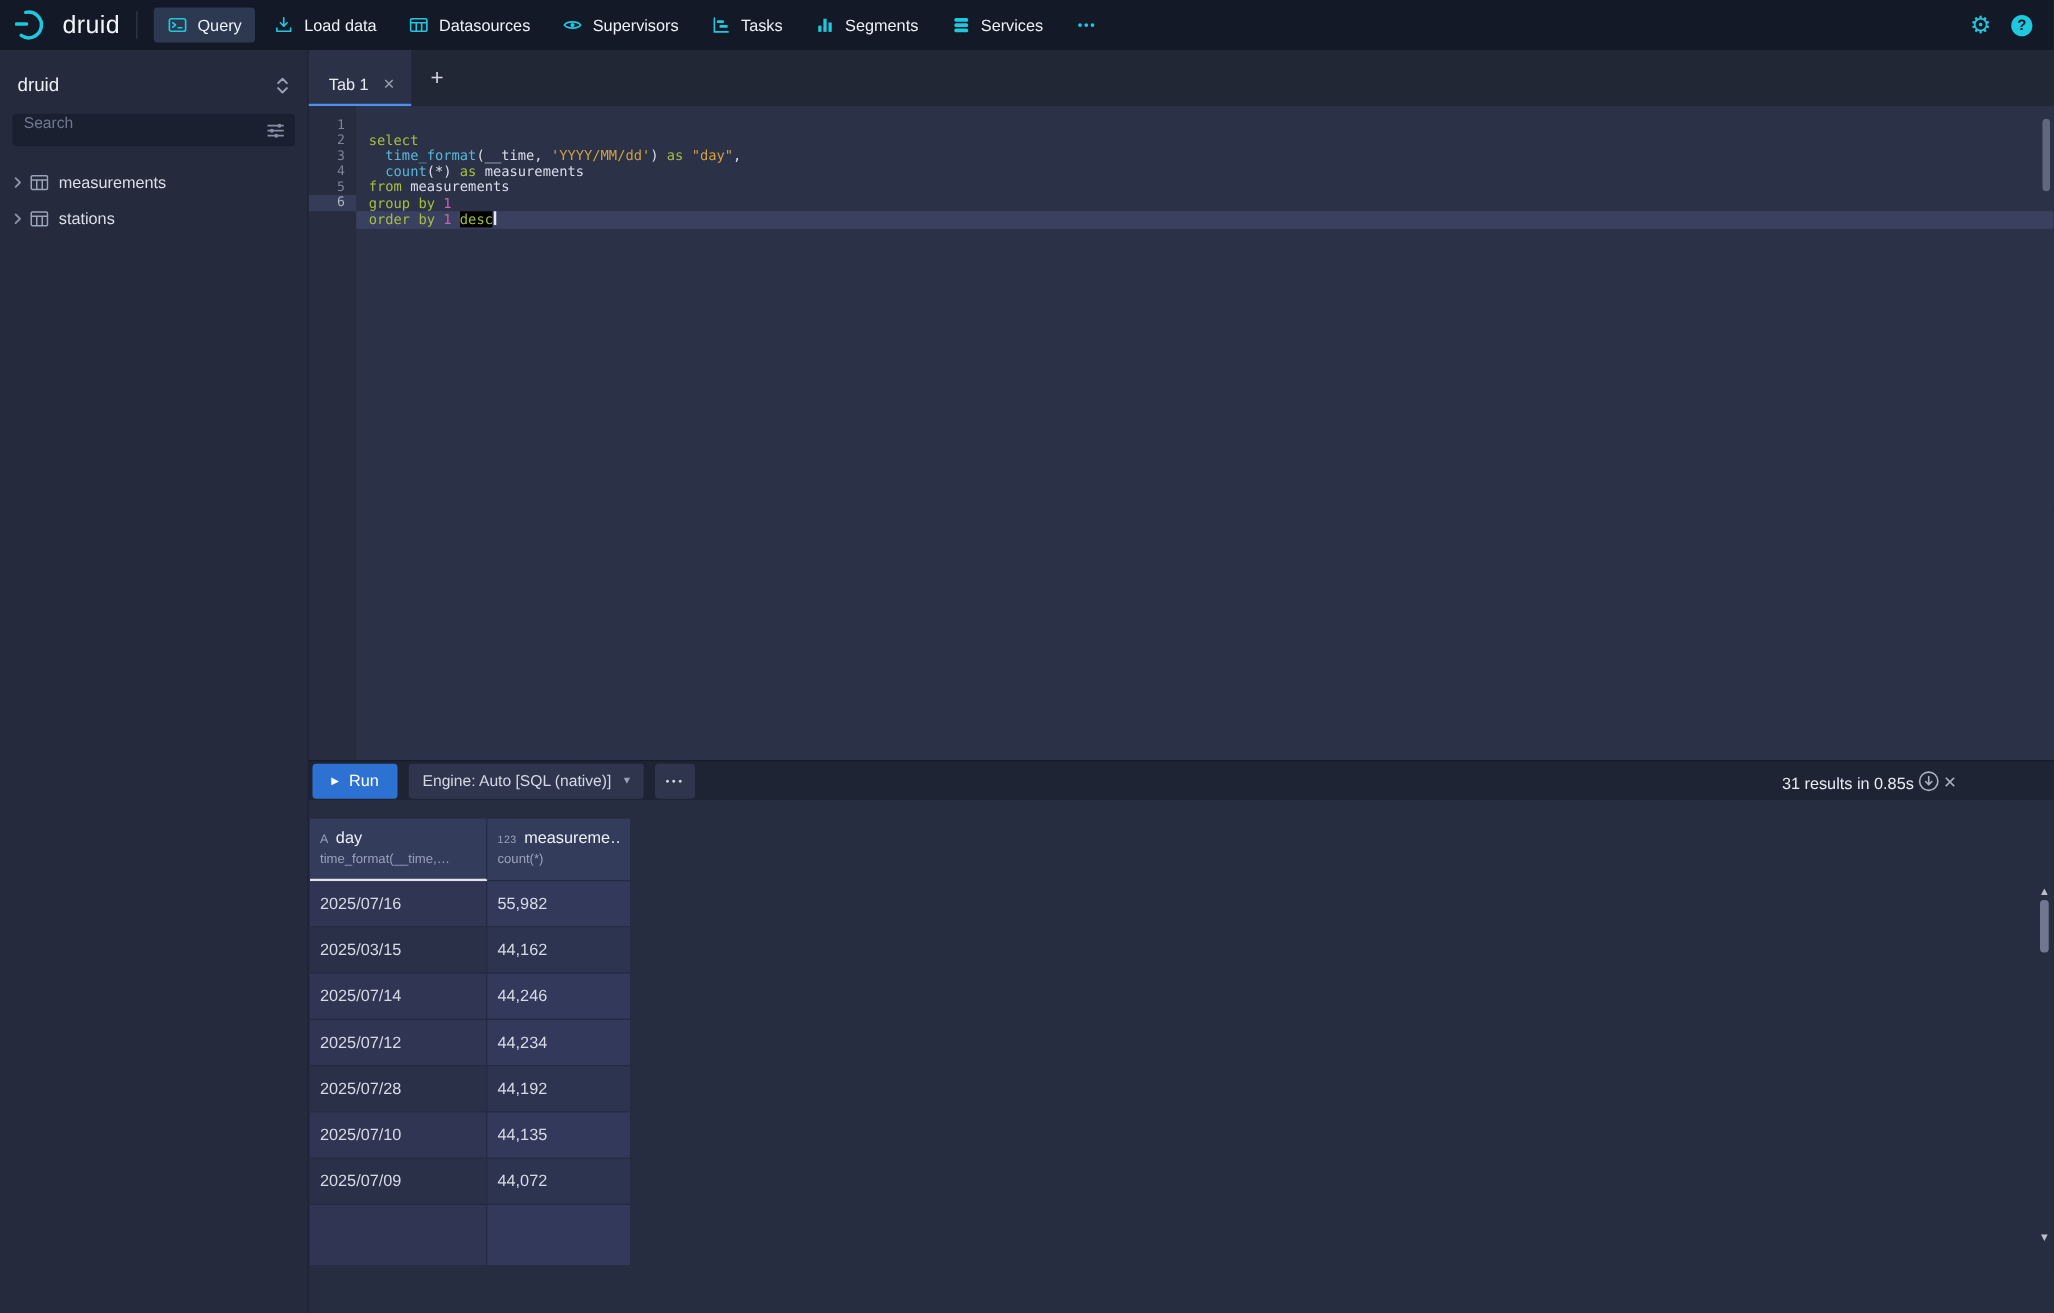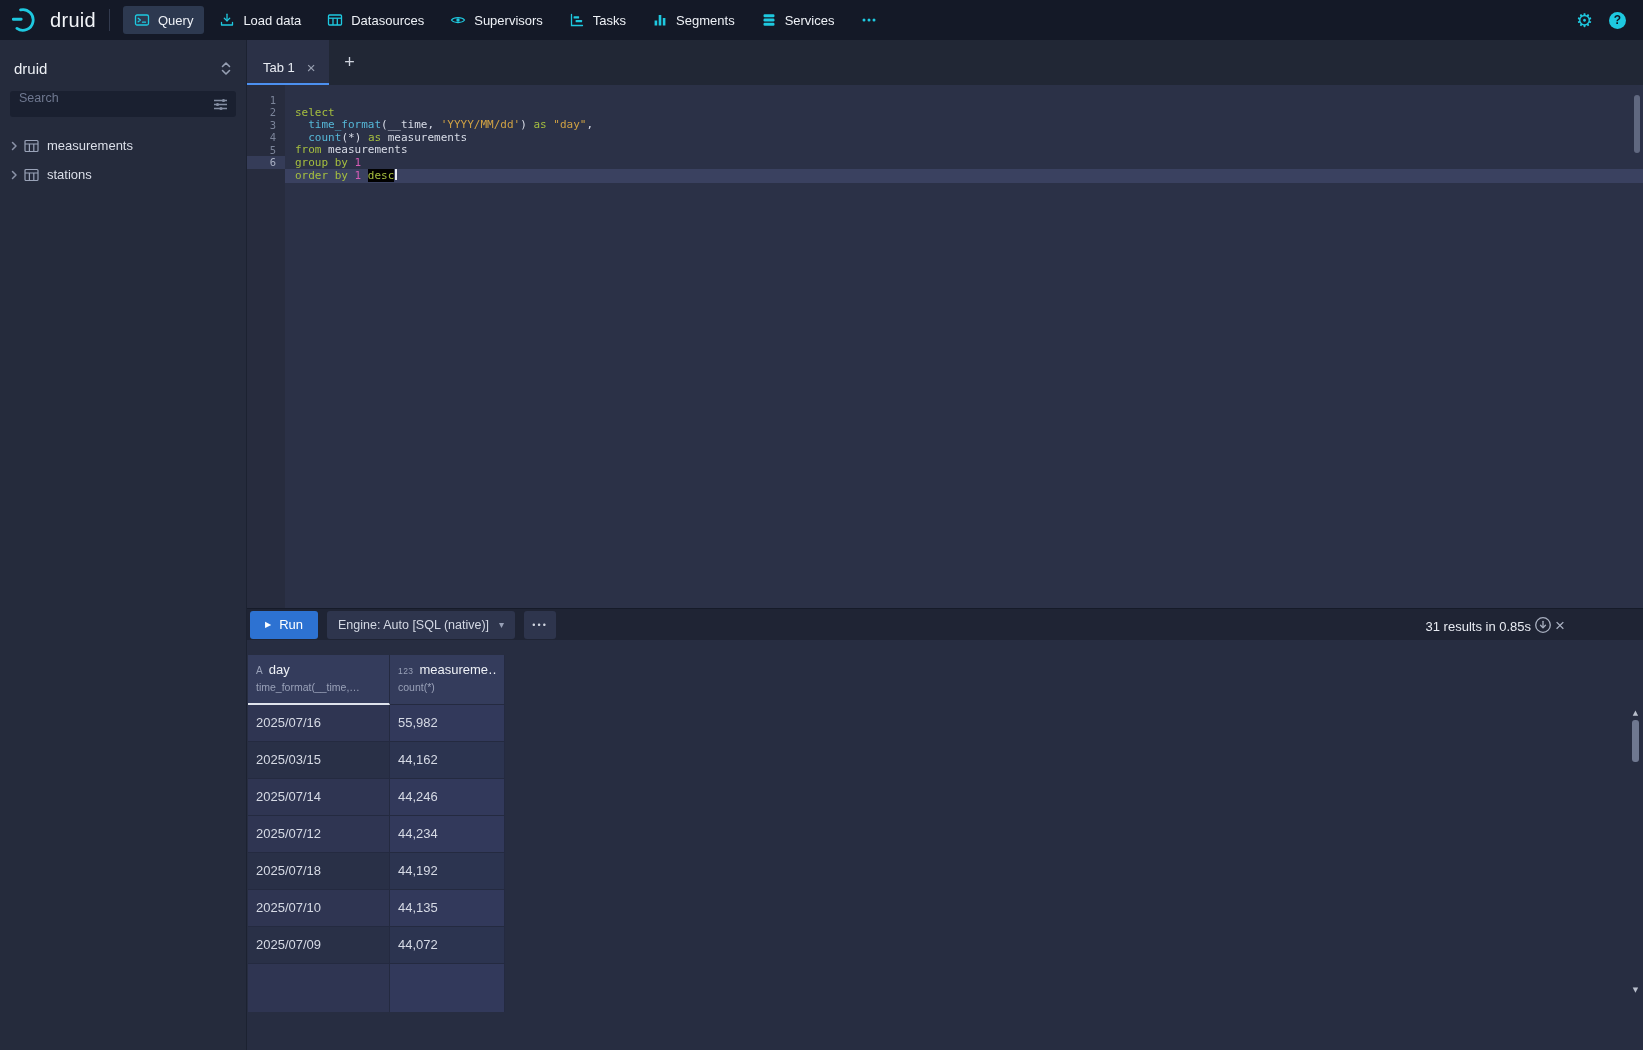--- a/index.html
+++ b/index.html
@@ -314,21 +314,21 @@
         </div>
       <div class="rrow ra">
           <div class="cell c1">2025/07/14</div>
           <div class="cell c2">44,246</div>
         </div>
       <div class="rrow ra">
           <div class="cell c1">2025/07/12</div>
           <div class="cell c2">44,234</div>
         </div>
       <div class="rrow rb">
-          <div class="cell c1">2025/07/18</div>
+          <div class="cell c1">2025/07/28</div>
           <div class="cell c2">44,192</div>
         </div>
       <div class="rrow ra">
           <div class="cell c1">2025/07/10</div>
           <div class="cell c2">44,135</div>
         </div>
       <div class="rrow rb">
           <div class="cell c1">2025/07/09</div>
           <div class="cell c2">44,072</div>
         </div>

